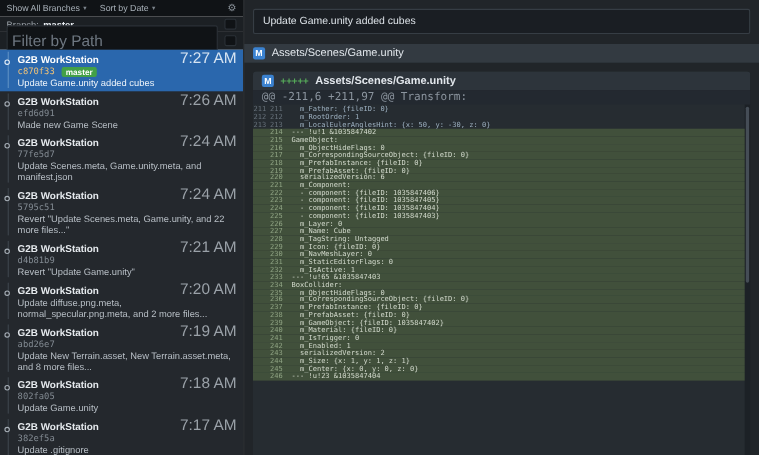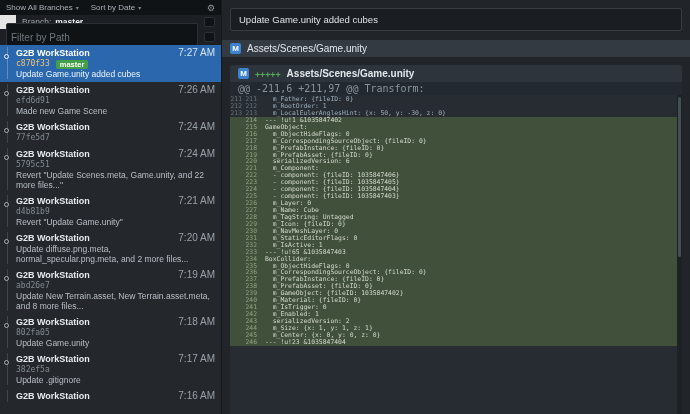--- a/index.html
+++ b/index.html
@@ -7,37 +7,37 @@
               font-family:"Liberation Sans","DejaVu Sans",sans-serif; }
   .app { width:690px; height:414px; display:flex; }
 
   
   .left { width:222px; flex:none; display:flex; flex-direction:column; background:#e5e5e5; border-right:1px solid #16191c; }
   .toolbar { height:15px; flex:none; background:#101316; display:flex; align-items:center; gap:12px; padding:0 6px; font-size:8px; color:#a8b0b8; }
   .tb-btn { display:flex; align-items:center; gap:3px; cursor:default; }
   .chev { font-size:6px; color:#7d858d; }
   .spacer { flex:1; }
   .gear { font-size:9px; color:#8a929a; }
-  .branch-bar { height:14px; flex:none; background:#1c2024; display:flex; align-items:center; padding:0 6px; font-size:8.5px;margin-left:16px; }
+  .branch-bar { height:14px; flex:none; background:#1c2024; display:flex; align-items:center; padding:0 6px; font-size:8.5px; }
   .branch-label { color:#9aa1a8; }
   .branch-value { color:#e8edf2; font-weight:bold; margin-left:4px; }
   .mini-btn { width:11px; height:10px; background:#101316; border:1px solid #2b3137; border-radius:2px; margin-left:6px; }
   .filter-bar { height:16px; flex:none; background:#1c2024; display:flex; align-items:center; padding:1px 6px; }
-  .filter-bar input { flex:1; height:28px; background:#101316; border:1px solid #2b3137; border-radius:2px; color:#c6ccd2; font-size:10px; padding:0 4px; font-family:inherit; outline:none; }
+  .filter-bar input { flex:1; height:28px; background:#101316; border:1px solid #2b3137; border-radius:2px; color:#c6ccd2; font-size:14px; padding:0 4px; font-family:inherit; outline:none; }
   .filter-bar input::placeholder { color:#6e7781; }
 
   .commit-list { flex:1; overflow:hidden; background:#24282d; }
   .commit { display:flex; padding:2px 6px 3px 0; }
   .graph { position:relative; width:16px; flex:none; }
   .graph::before { content:''; position:absolute; left:7px; top:0; bottom:0; width:1px; background:#3e464e; }
   .gdot { position:absolute; left:4px; top:7px; width:5px; height:5px; border:1px solid #a8b0b8; border-radius:50%; background:#24282d; z-index:1; }
   .cbody { flex:1; min-width:0; }
   .l1 { display:flex; justify-content:space-between; align-items:baseline; line-height:11px; }
   .cauthor { font-size:9px; font-weight:bold; color:#e6eaee; }
-  .ctime { font-size:10px; color:#9aa1a8; }
+  .ctime { font-size:14px; color:#9aa1a8; }
   .l2 { line-height:10px; display:flex; align-items:center; }
   .chash { font-family:"DejaVu Sans Mono",monospace; font-size:8px; color:#828a92; }
   .ref-badge { background:#43a047; color:#ffffff; font-size:7.5px; font-weight:bold; line-height:9px; padding:0 4px; border-radius:2px; margin-left:6px; }
   .cmsg { font-size:8.5px; line-height:10px; color:#b8bfc6; overflow:hidden; max-height:20px; }
   .commit.selected { background:#2a67ad; }
   .commit.selected .graph::before { background:#5d8fc4; }
   .commit.selected .gdot { background:#2a67ad; border-color:#eaf1f8; }
   .commit.selected .cauthor { color:#ffffff; }
   .commit.selected .ctime { color:#d7e4f2; }
   .commit.selected .chash { color:#f0c277; }
@@ -142,20 +142,21 @@
             <span class="gdot"></span>
           </div>
           <div class="cbody">
             <div class="l1">
               <span class="cauthor">G2B WorkStation</span>
               <span class="ctime">7:24 AM</span>
             </div>
             <div class="l2">
               <span class="chash">77fe5d7</span>
             </div>
+            <div class="cmsg">Update Scenes.meta, Game.unity.meta, and manifest.json</div>
           </div>
         </div>
         <div class="commit">
           <div class="graph">
             <span class="gdot"></span>
           </div>
           <div class="cbody">
             <div class="l1">
               <span class="cauthor">G2B WorkStation</span>
               <span class="ctime">7:24 AM</span>

